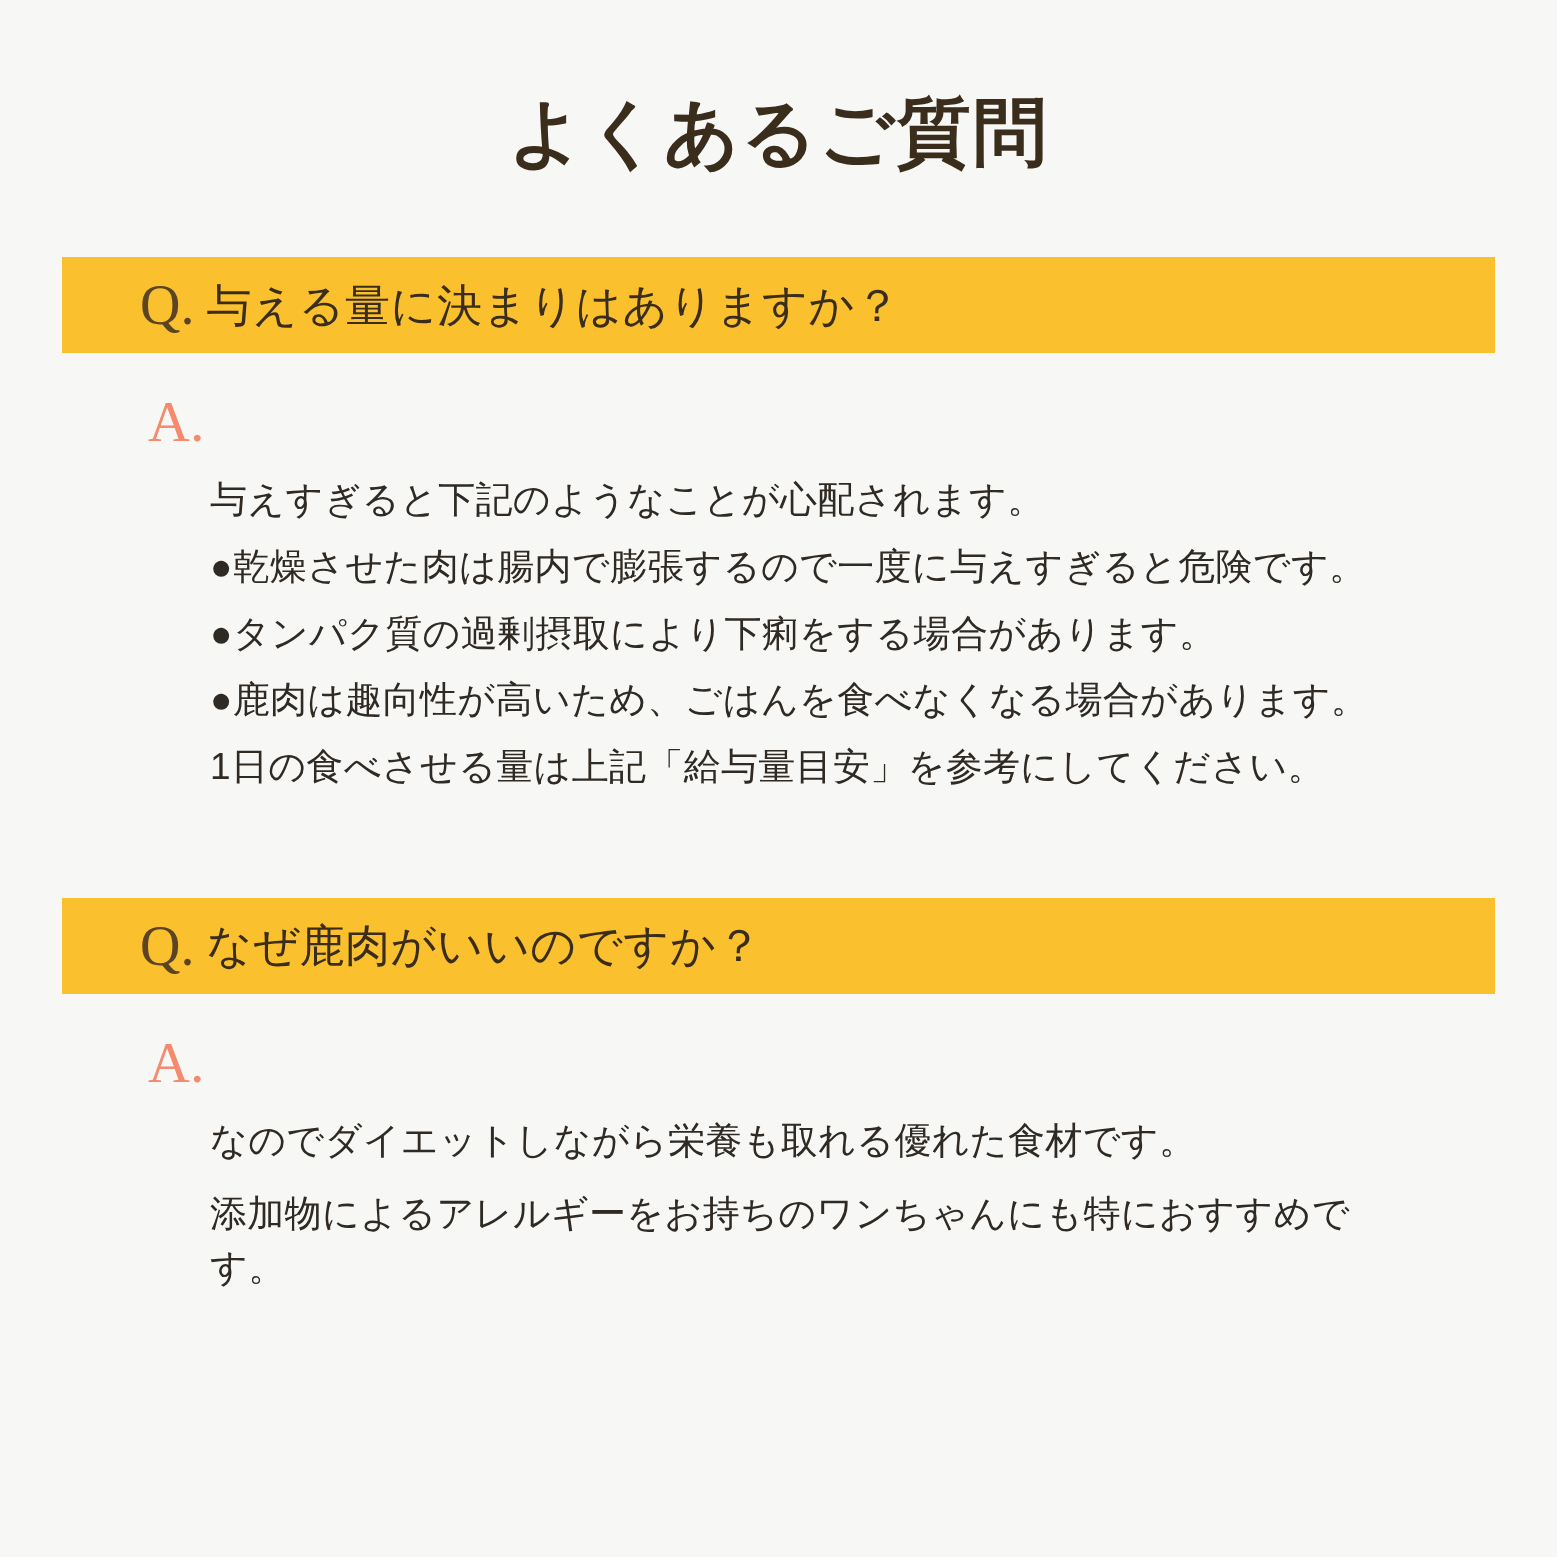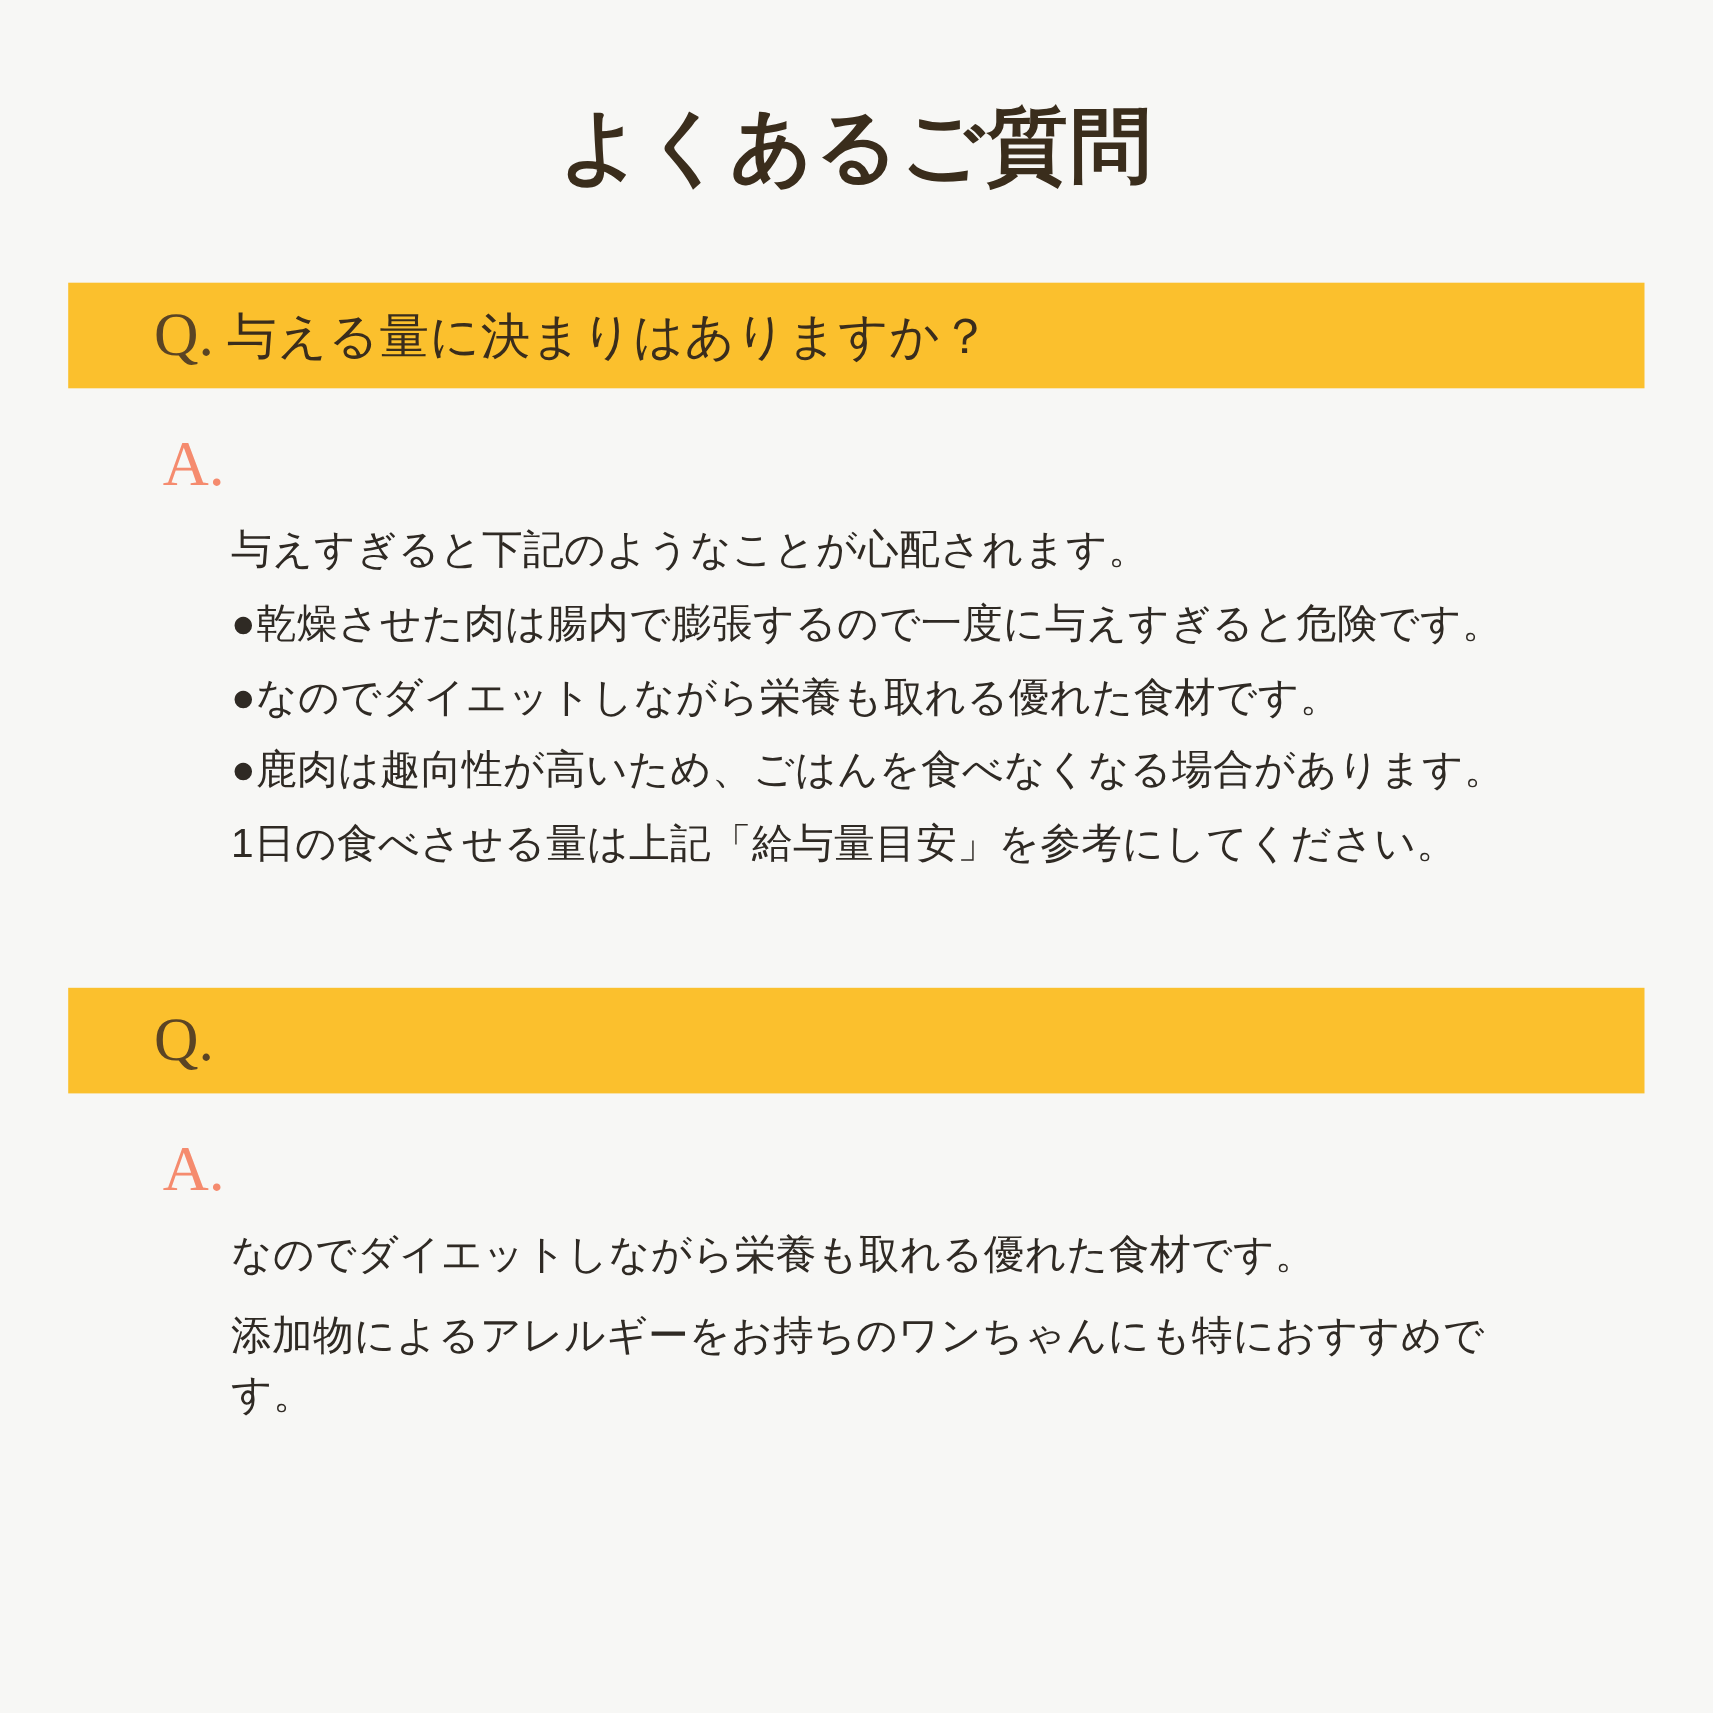--- a/index.html
+++ b/index.html
@@ -122,30 +122,31 @@
         <span class="q-mark">Q.</span>
         <span class="q-text">与える量に決まりはありますか？</span>
       </div>
       <div class="answer">
         <div class="a-row">
           <span class="a-mark">A.</span>
         </div>
         <div class="a-body">
           <p>与えすぎると下記のようなことが心配されます。</p>
           <p>●乾燥させた肉は腸内で膨張するので一度に与えすぎると危険です。</p>
-          <p>●なのでダイエットしながら栄養も取れる優れた食材です。</p>
+          <p>●タンパク質の過剰摂取により下痢をする場合があります。</p>
           <p>●鹿肉は趣向性が高いため、ごはんを食べなくなる場合があります。</p>
           <p>1日の食べさせる量は上記「給与量目安」を参考にしてください。</p>
         </div>
       </div>
     </div>
 
     <div class="faq-item second">
       <div class="q-bar">
         <span class="q-mark">Q.</span>
+        <span class="q-text">なぜ鹿肉がいいのですか？</span>
       </div>
       <div class="answer">
         <div class="a-row">
           <span class="a-mark">A.</span>
         </div>
         <div class="a-body">
           <p>なのでダイエットしながら栄養も取れる優れた食材です。</p>
           <p>添加物によるアレルギーをお持ちのワンちゃんにも特におすすめです。</p>
         </div>
       </div>

